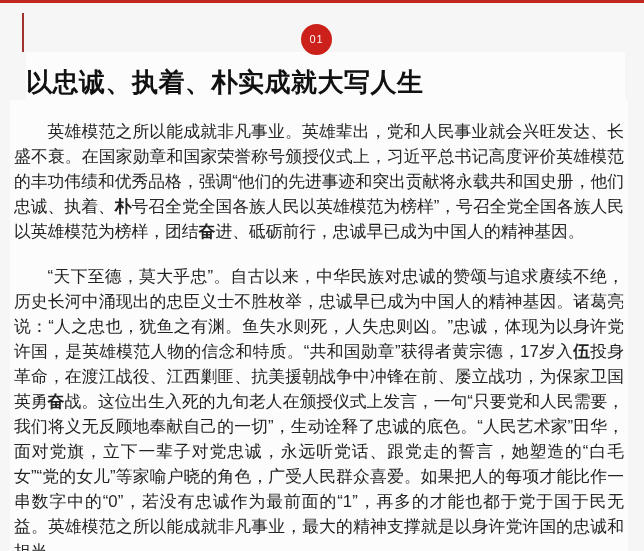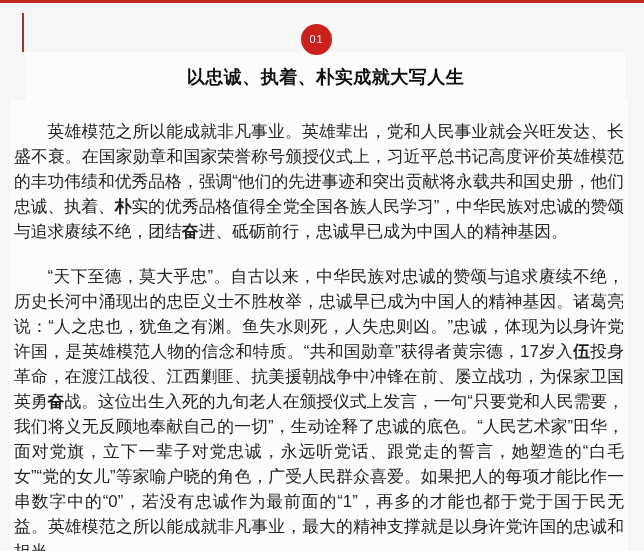--- a/index.html
+++ b/index.html
@@ -28,22 +28,22 @@
   }
   .title-box {
     position: absolute;
     left: 26px; top: 52px;
     width: 599px; height: 50px;
     background: #fcfcfc;
   }
   .page-title {
     margin: 0;
     padding-top: 13px;
-    text-align: center;
-    font-size: 18px;
+    text-align: left;
+    font-size: 26px;
     font-weight: 700;
     color: #111111;
     letter-spacing: 0.5px;
   }
   .section-badge {
     position: absolute;
     left: 301px; top: 24px;
     width: 31px; height: 31px;
     border-radius: 50%;
     background: #cc211b;
@@ -92,16 +92,16 @@
 <div class="section-badge">
   <span class="badge-label">01</span>
 </div>
 
 <div class="title-box">
   <h1 class="page-title">以忠诚、执着、朴实成就大写人生</h1>
 </div>
 
 <div class="article-card">
   <div class="article-body" id="article-body">
-      <p><span>英雄模范之所以能成就非凡事业。英雄辈出，党和人民事业就会兴旺发达、长盛不衰。在国家勋章和国家荣誉称号颁授仪式上，习近平总书记高度评价英雄模范的丰功伟绩和优秀品格，强调“他们的先进事迹和突出贡献将永载共和国史册，他们忠诚、执着、</span><span class="fallback-bold">朴</span><span>实的优秀品格值得全党全国各族人民学习”，中华民族对忠诚的赞颂与追求赓续不绝，团结</span><span class="fallback-bold">奋</span><span>进、砥砺前行，忠诚早已成为中国人的精神基因。</span></p>
+      <p><span>英雄模范之所以能成就非凡事业。英雄辈出，党和人民事业就会兴旺发达、长盛不衰。在国家勋章和国家荣誉称号颁授仪式上，习近平总书记高度评价英雄模范的丰功伟绩和优秀品格，强调“他们的先进事迹和突出贡献将永载共和国史册，他们忠诚、执着、</span><span class="fallback-bold">朴</span><span>号召全党全国各族人民以英雄模范为榜样”，号召全党全国各族人民以英雄模范为榜样，团结</span><span class="fallback-bold">奋</span><span>进、砥砺前行，忠诚早已成为中国人的精神基因。</span></p>
       <p><span>“天下至德，莫大乎忠”。自古以来，中华民族对忠诚的赞颂与追求赓续不绝，历史长河中涌现出的忠臣义士不胜枚举，忠诚早已成为中国人的精神基因。诸葛亮说：“人之忠也，犹鱼之有渊。鱼失水则死，人失忠则凶。”忠诚，体现为以身许党许国，是英雄模范人物的信念和特质。“共和国勋章”获得者黄宗德，17岁入</span><span class="fallback-bold">伍</span><span>投身革命，在渡江战役、江西剿匪、抗美援朝战争中冲锋在前、屡立战功，为保家卫国英勇</span><span class="fallback-bold">奋</span><span>战。这位出生入死的九旬老人在颁授仪式上发言，一句“只要党和人民需要，我们将义无反顾地奉献自己的一切”，生动诠释了忠诚的底色。“人民艺术家”田华，面对党旗，立下一辈子对党忠诚，永远听党话、跟党走的誓言，她塑造的“白毛女”“党的女儿”等家喻户晓的角色，广受人民群众喜爱。如果把人的每项才能比作一串数字中的“0”，若没有忠诚作为最前面的“1”，再多的才能也都于党于国于民无益。英雄模范之所以能成就非凡事业，最大的精神支撑就是以身许党许国的忠诚和担当。</span></p>
     </div>
 </div>
 
 </body></html>

